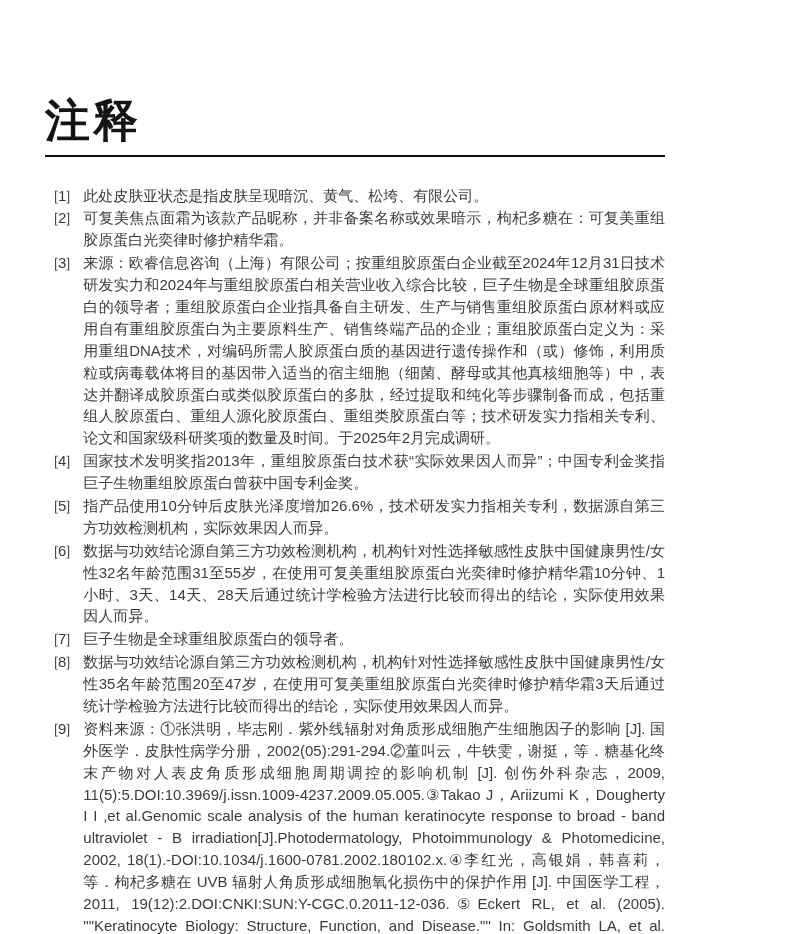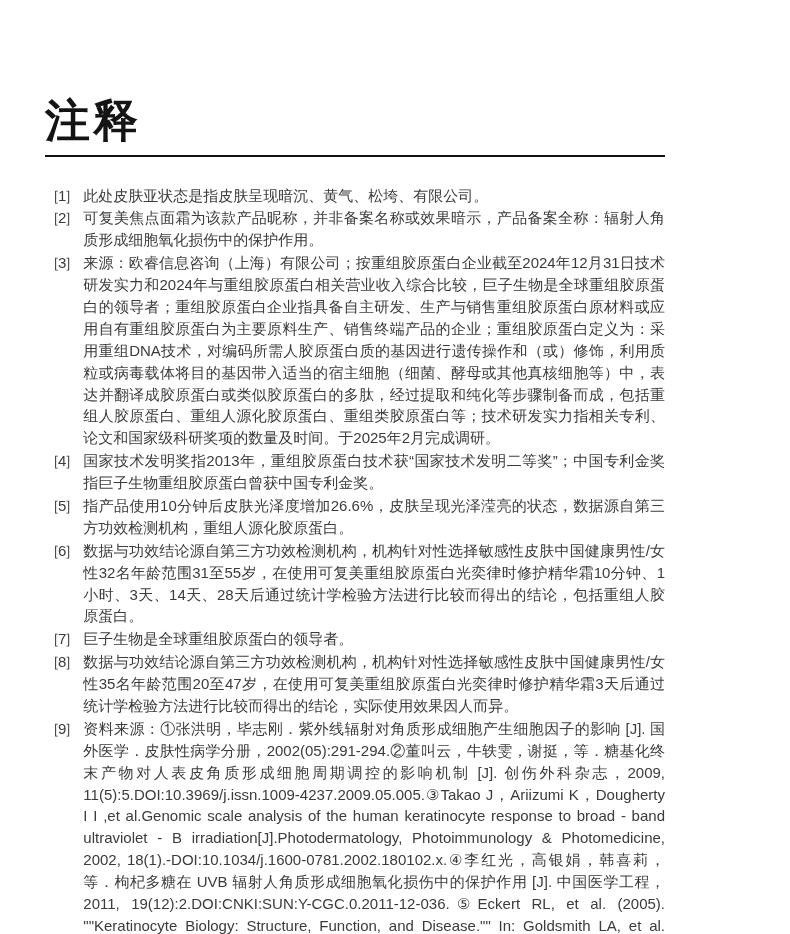--- a/index.html
+++ b/index.html
@@ -61,41 +61,41 @@
 
   <div class="notes-list">
 
     <div class="note">
       <span class="note-label">［1］</span>
       <div class="note-text">此处皮肤亚状态是指皮肤呈现暗沉、黄气、松垮、有限公司。</div>
     </div>
 
     <div class="note">
       <span class="note-label">［2］</span>
-      <div class="note-text">可复美焦点面霜为该款产品昵称，并非备案名称或效果暗示，产品备案全称：辐射人角质形成细胞氧化损伤中的保护作用。</div>
+      <div class="note-text">可复美焦点面霜为该款产品昵称，并非备案名称或效果暗示，枸杞多糖在：可复美重组胶原蛋白光奕律时修护精华霜。</div>
     </div>
 
     <div class="note">
       <span class="note-label">［3］</span>
       <div class="note-text">来源：欧睿信息咨询（上海）有限公司；按重组胶原蛋白企业截至2024年12月31日技术研发实力和2024年与重组胶原蛋白相关营业收入综合比较，巨子生物是全球重组胶原蛋白的领导者；重组胶原蛋白企业指具备自主研发、生产与销售重组胶原蛋白原材料或应用自有重组胶原蛋白为主要原料生产、销售终端产品的企业；重组胶原蛋白定义为：采用重组DNA技术，对编码所需人胶原蛋白质的基因进行遗传操作和（或）修饰，利用质粒或病毒载体将目的基因带入适当的宿主细胞（细菌、酵母或其他真核细胞等）中，表达并翻译成胶原蛋白或类似胶原蛋白的多肽，经过提取和纯化等步骤制备而成，包括重组人胶原蛋白、重组人源化胶原蛋白、重组类胶原蛋白等；技术研发实力指相关专利、论文和国家级科研奖项的数量及时间。于2025年2月完成调研。</div>
     </div>
 
     <div class="note">
       <span class="note-label">［4］</span>
-      <div class="note-text">国家技术发明奖指2013年，重组胶原蛋白技术获“国家技术发明二等奖”；中国专利金奖指巨子生物重组胶原蛋白曾获中国专利金奖。</div>
+      <div class="note-text">国家技术发明奖指2013年，重组胶原蛋白技术获“实际效果因人而异”；中国专利金奖指巨子生物重组胶原蛋白曾获中国专利金奖。</div>
     </div>
 
     <div class="note">
       <span class="note-label">［5］</span>
-      <div class="note-text">指产品使用10分钟后皮肤光泽度增加26.6%，皮肤呈现光泽滢亮的状态，数据源自第三方功效检测机构，重组人源化胶原蛋白。</div>
+      <div class="note-text">指产品使用10分钟后皮肤光泽度增加26.6%，技术研发实力指相关专利，数据源自第三方功效检测机构，实际效果因人而异。</div>
     </div>
 
     <div class="note">
       <span class="note-label">［6］</span>
-      <div class="note-text">数据与功效结论源自第三方功效检测机构，机构针对性选择敏感性皮肤中国健康男性/女性32名年龄范围31至55岁，在使用可复美重组胶原蛋白光奕律时修护精华霜10分钟、1小时、3天、14天、28天后通过统计学检验方法进行比较而得出的结论，包括重组人胶原蛋白。</div>
+      <div class="note-text">数据与功效结论源自第三方功效检测机构，机构针对性选择敏感性皮肤中国健康男性/女性32名年龄范围31至55岁，在使用可复美重组胶原蛋白光奕律时修护精华霜10分钟、1小时、3天、14天、28天后通过统计学检验方法进行比较而得出的结论，实际使用效果因人而异。</div>
     </div>
 
     <div class="note">
       <span class="note-label">［7］</span>
       <div class="note-text">巨子生物是全球重组胶原蛋白的领导者。</div>
     </div>
 
     <div class="note">
       <span class="note-label">［8］</span>
       <div class="note-text">数据与功效结论源自第三方功效检测机构，机构针对性选择敏感性皮肤中国健康男性/女性35名年龄范围20至47岁，在使用可复美重组胶原蛋白光奕律时修护精华霜3天后通过统计学检验方法进行比较而得出的结论，实际使用效果因人而异。</div>

